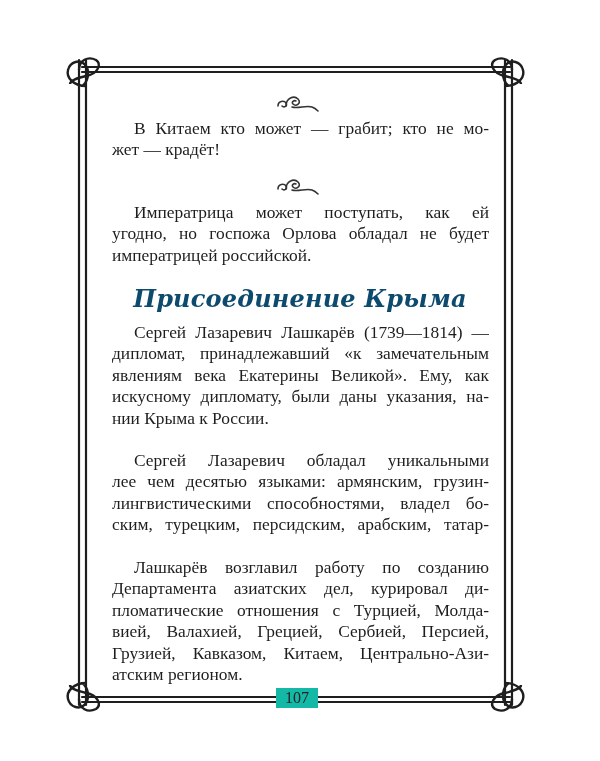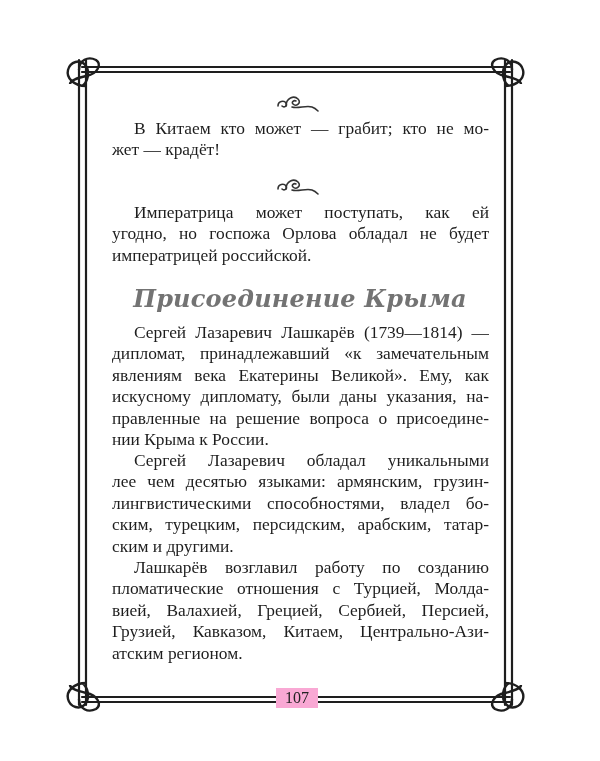--- a/index.html
+++ b/index.html
@@ -24,21 +24,21 @@
     }
     .page-number {
       position: absolute;
       left: 276px;
       width: 42px;
       top: 688px;
       text-align: center;
       font-size: 16px;
       line-height: 20px;
       color: #222;
-      background: #f9a8d4;
+      background: #14b8a6;
     }
     .ornament {
       position: absolute;
       width: 44px;
       height: 20px;
     }
     .para {
       position: absolute;
       left: 112px;
       width: 377px;
@@ -67,21 +67,21 @@
       left: 112px;
       width: 376px;
       top: 282px;
       text-align: center;
       font-family: "DejaVu Serif", serif;
       font-style: italic;
       font-weight: bold;
       font-size: 24px;
       line-height: 34px;
       letter-spacing: 0.2px;
-      color: #737373;
+      color: #0c4a6e;
     }
   </style>
 </head>
 <body>
 
 <svg class="frame-svg" viewBox="0 0 600 761" xmlns="http://www.w3.org/2000/svg">
   <g stroke="#1e1e1e" fill="none" stroke-width="2.2" stroke-linecap="round">
 
     <line x1="82" y1="67" x2="510" y2="67"></line>
     <line x1="82" y1="72" x2="510" y2="72"></line>
@@ -142,33 +142,32 @@
   <span class="line last"><span>императрицей российской.</span></span>
 </div>
 
 <div class="heading">Присоединение Крыма</div>
 
 <div class="para" style="top:322px;">
   <span class="line"><span class="indent"></span><span>Сергей Лазаревич Лашкарёв (1739—1814) —</span></span>
   <span class="line"><span>дипломат, принадлежавший «к замечательным</span></span>
   <span class="line"><span>явлениям века Екатерины Великой». Ему, как</span></span>
   <span class="line"><span>искусному дипломату, были даны указания, на-</span></span>
-  <span class="line"><span>правленные на решение вопроса о присоедине-</span></span>
   <span class="line last"><span>нии Крыма к России.</span></span>
 </div>
 
 <div class="para" style="top:450px;">
   <span class="line"><span class="indent"></span><span>Сергей Лазаревич обладал уникальными</span></span>
   <span class="line"><span>лее чем десятью языками: армянским, грузин-</span></span>
   <span class="line"><span>лингвистическими способностями, владел бо-</span></span>
   <span class="line"><span>ским, турецким, персидским, арабским, татар-</span></span>
-  <span class="line last"><span>ским и другими.</span></span>
 </div>
 
 <div class="para" style="top:557px;">
   <span class="line"><span class="indent"></span><span>Лашкарёв возглавил работу по созданию</span></span>
+  <span class="line"><span>Департамента азиатских дел, курировал ди-</span></span>
   <span class="line"><span>пломатические отношения с Турцией, Молда-</span></span>
   <span class="line"><span>вией, Валахией, Грецией, Сербией, Персией,</span></span>
   <span class="line"><span>Грузией, Кавказом, Китаем, Центрально-Ази-</span></span>
   <span class="line last"><span>атским регионом.</span></span>
 </div>
 
 <div class="page-number">107</div>
 
 </body></html>

